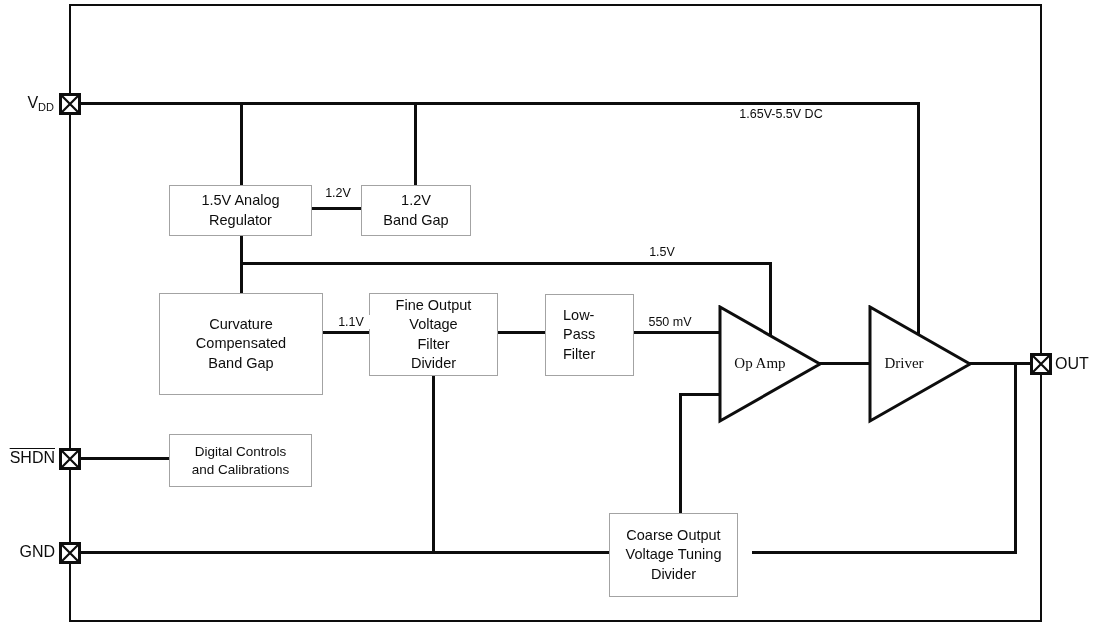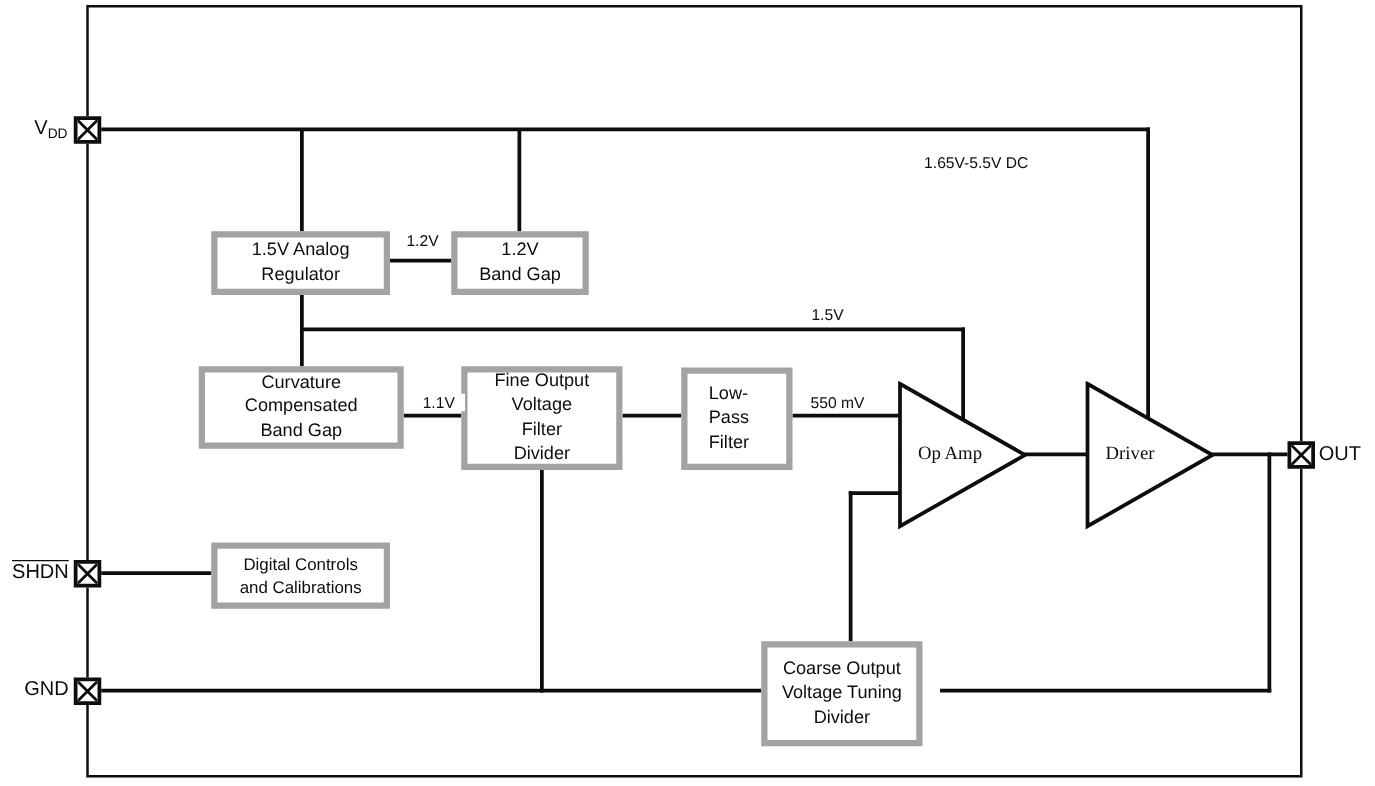--- a/index.html
+++ b/index.html
@@ -6,21 +6,21 @@
   #canvas{
     position:relative;width:1100px;height:629px;background:#ffffff;
     font-family:"Liberation Sans", sans-serif;color:#0d0d0d;overflow:hidden;
   }
   .border-rect{
     position:absolute;left:69px;top:4px;width:973px;height:618px;
     border:2px solid #0d0d0d;box-sizing:border-box;background:transparent;
   }
   .wire{position:absolute;background:#0d0d0d;z-index:1;}
   .block{
-    position:absolute;background:#ffffff;border:5px solid #a3a3a3;box-sizing:border-box;
+    position:absolute;background:#ffffff;border:1px solid #a3a3a3;box-sizing:border-box;
     display:flex;align-items:center;justify-content:center;text-align:center;
     font-size:14.5px;line-height:1.32;white-space:pre-line;z-index:3;
   }
   .block.align-left{justify-content:flex-start;text-align:left;padding-left:17px;}
   .block.small{font-size:13.5px;}
   .pin{
     position:absolute;width:22px;height:22px;background:#ffffff;
     border:3px solid #0d0d0d;box-sizing:border-box;z-index:4;
     display:flex;align-items:center;justify-content:center;
   }
@@ -68,37 +68,37 @@
 
   <svg class="tri" style="left:868px;top:305px;" width="106" height="120" viewBox="0 0 106 120">
     <polygon points="2,2 2,116 102,59" fill="#ffffff" stroke="#0d0d0d" stroke-width="3"></polygon>
   </svg>
   <div class="tri-label" style="left:866px;top:355px;width:76px;">Driver</div>
 
   <div class="block" style="left:169px;top:185px;width:143px;height:51px;">1.5V Analog
 Regulator</div>
   <div class="block" style="left:361px;top:185px;width:110px;height:51px;">1.2V
 Band Gap</div>
-  <div class="block" style="left:159px;top:293px;width:164px;height:66px;">Curvature
+  <div class="block" style="left:159px;top:293px;width:164px;height:102px;">Curvature
 Compensated
 Band Gap</div>
   <div class="block" style="left:369px;top:293px;width:129px;height:83px;">Fine Output
 Voltage
 Filter
 Divider</div>
   <div class="block align-left" style="left:545px;top:294px;width:89px;height:82px;">Low-
 Pass
 Filter</div>
   <div class="block small" style="left:169px;top:434px;width:143px;height:53px;">Digital Controls
 and Calibrations</div>
   <div class="block" style="left:609px;top:513px;width:129px;height:84px;">Coarse Output
 Voltage Tuning
 Divider</div>
 
-  <div class="wlabel" style="left:730px;top:107px;width:100px;margin-top:16px;">1.65V-5.5V DC</div>
+  <div class="wlabel" style="left:730px;top:107px;width:100px;">1.65V-5.5V DC</div>
   <div class="wlabel" style="left:317px;top:186px;width:40px;">1.2V</div>
   <div class="wlabel" style="left:640px;top:245px;width:42px;">1.5V</div>
   <div class="wlabel" style="left:330px;top:315px;width:40px;">1.1V</div>
   <div class="wlabel" style="left:638px;top:315px;width:62px;">550 mV</div>
 
   <div class="pin" style="left:59px;top:93px;">
     <svg width="16" height="16" viewBox="0 0 16 16">
         <path d="M0,0 L16,16 M16,0 L0,16" stroke="#0d0d0d" stroke-width="2.2"></path>
       </svg>
   </div>

